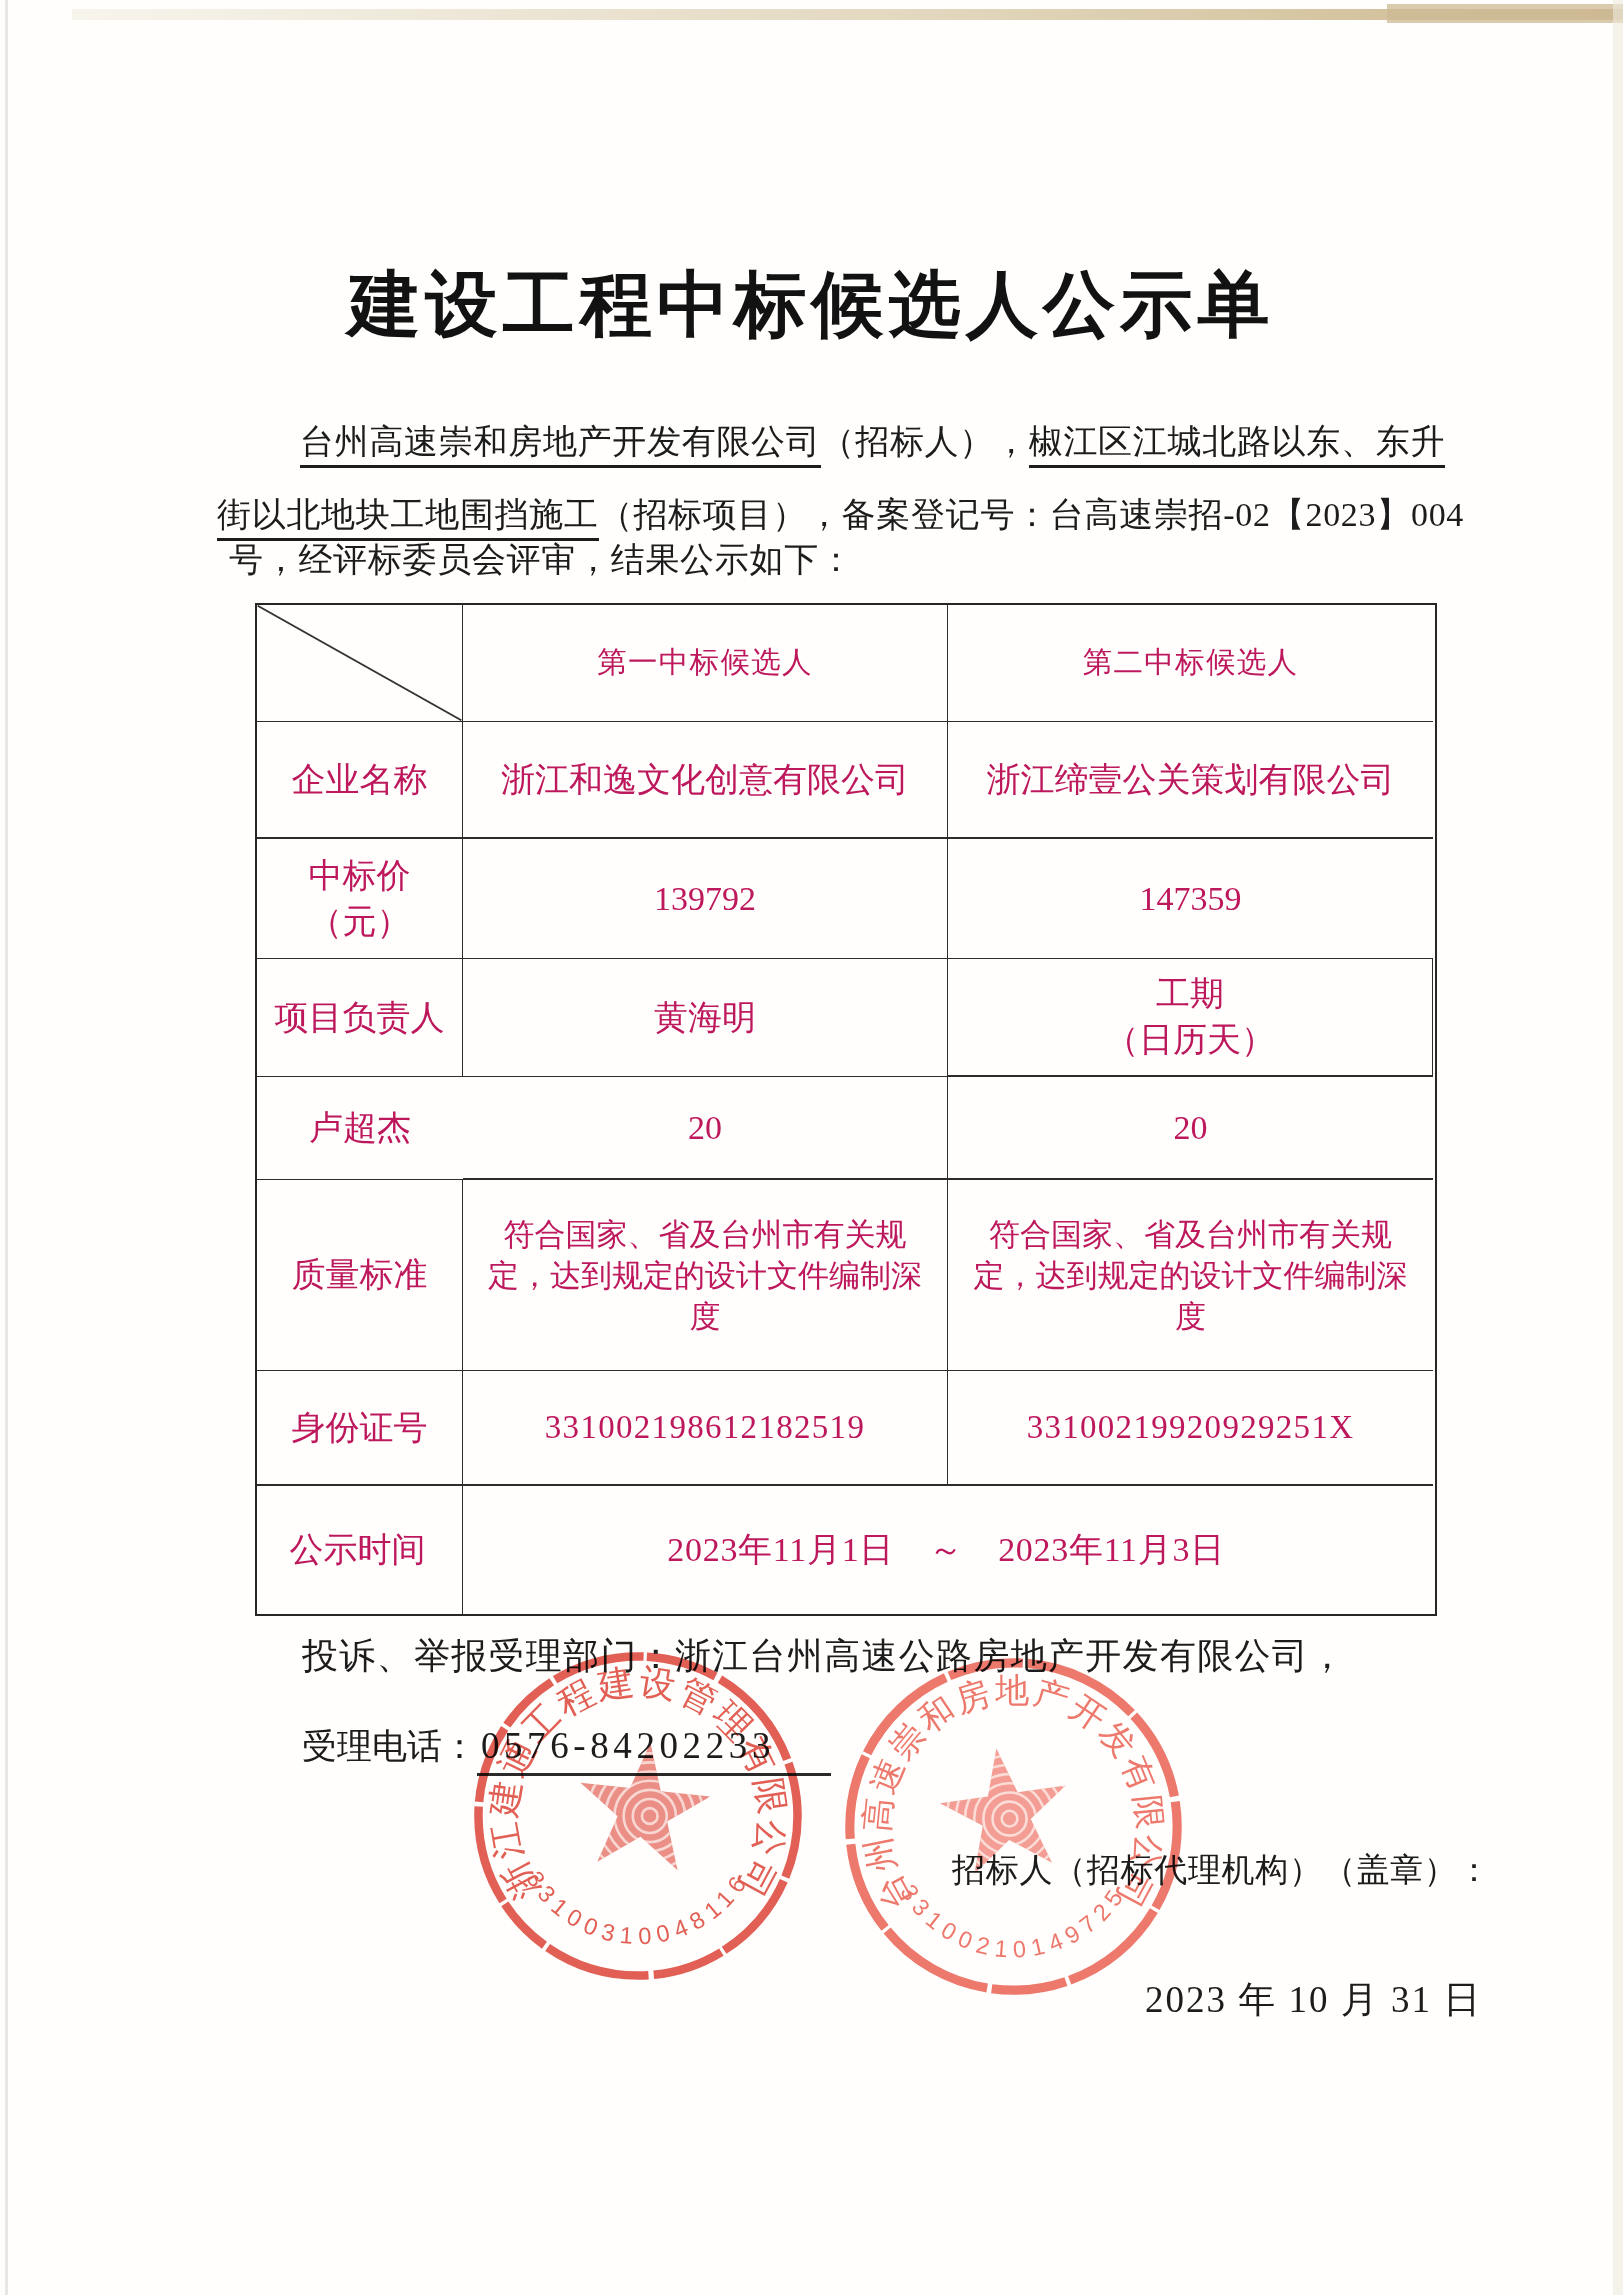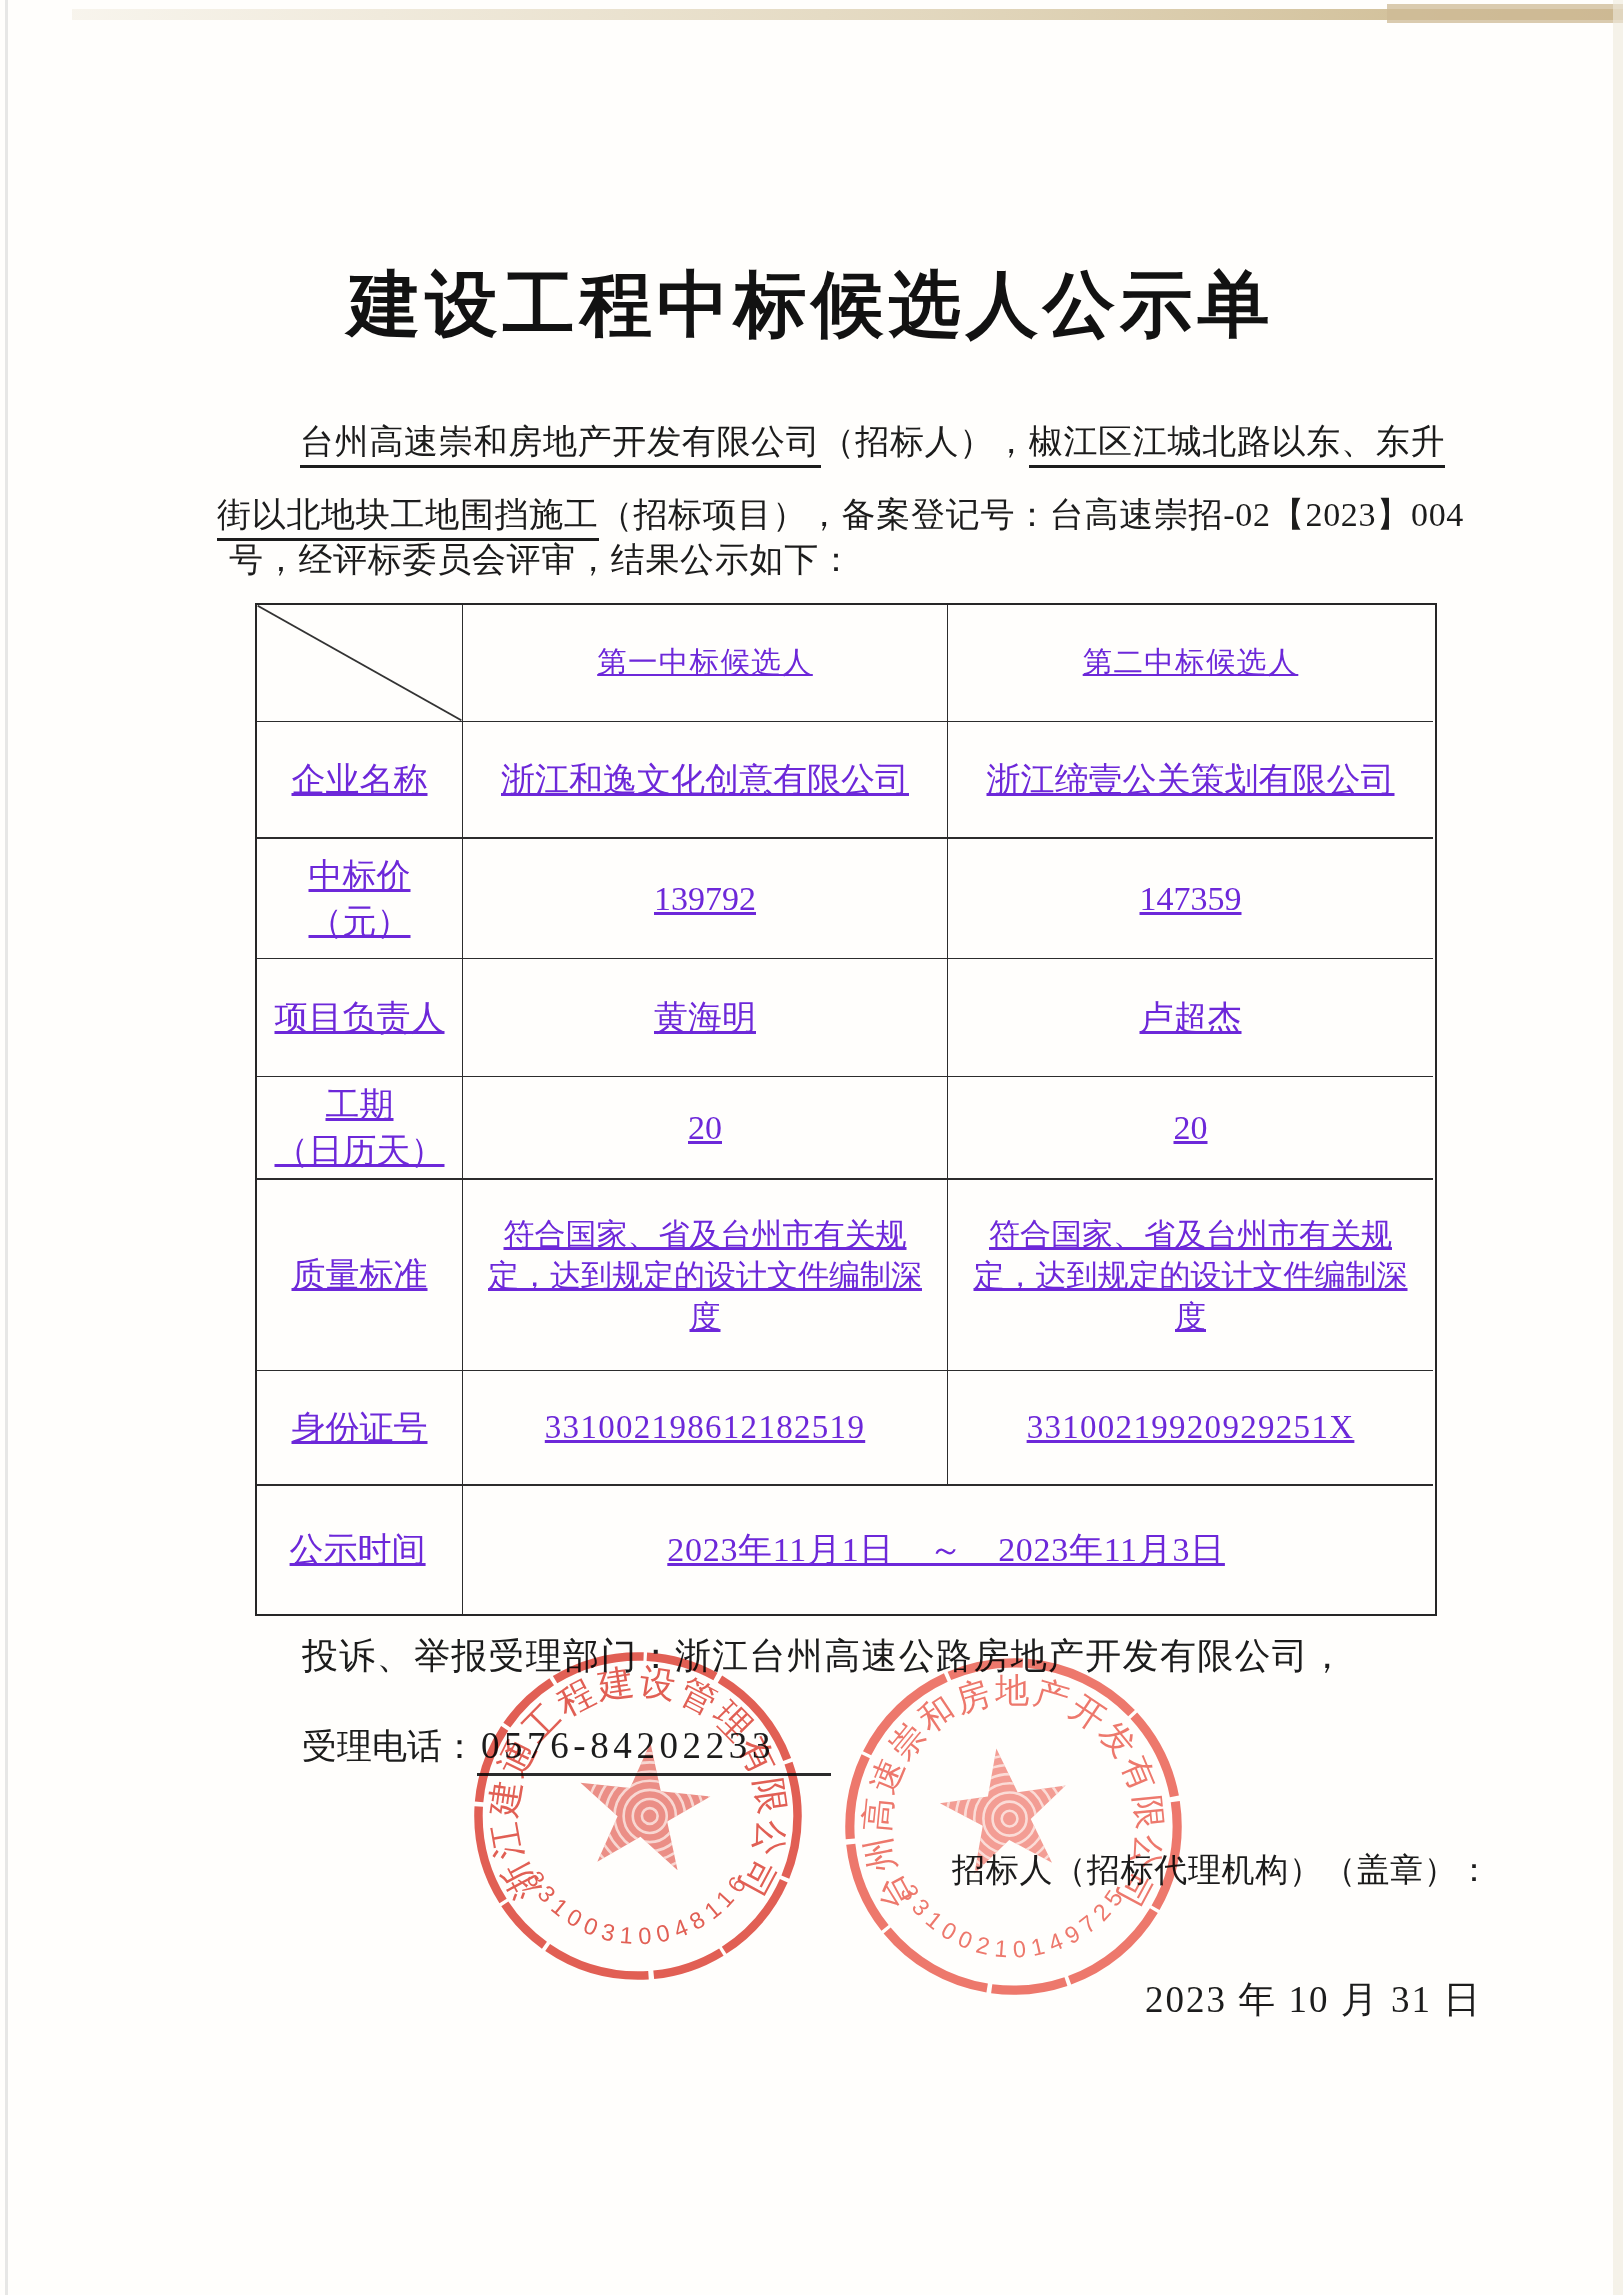--- a/index.html
+++ b/index.html
@@ -21,21 +21,21 @@
   .l2{left:217px;top:492px;}
   .l3{left:229px;top:537px;}
   .u{border-bottom:3.3px solid #1d1d1d;padding-bottom:4.6px;}
 
   
   .tbl{position:absolute;left:255px;top:603px;width:1178px;border:2px solid #262626;
     display:grid;grid-template-columns:206px 485px 485px;
     grid-template-rows:117px 117px 120px 118px 103px 191px 115px 128px;box-sizing:content-box;}
   .cell{border-right:1.3px solid #2c2c2c;border-bottom:1.3px solid #2c2c2c;
     display:flex;flex-direction:column;align-items:center;justify-content:center;
-    text-align:center;font-size:34px;color:#6d28d9;position:relative;box-sizing:border-box;padding:0 11.8px;text-decoration:underline;}
+    text-align:center;font-size:34px;color:#be185d;position:relative;box-sizing:border-box;padding:0 11.8px;}
   .cell.lastcol{border-right:none;}
   .cell.lastrow{border-bottom:none;padding-left:8px;}
   .cell.tb{border-bottom-width:2.6px;}
   .colhead{font-size:29.5px;letter-spacing:1.3px;}
   .qual{font-size:31px;line-height:41px;padding:4px 13px;}
   .idnum{letter-spacing:1.3px;font-size:33px;}
   .merged{grid-column:2/4;font-size:34px;letter-spacing:0.7px;}
   .diag-svg{position:absolute;inset:0;width:100%;height:100%;}
 
   .footline{position:absolute;white-space:nowrap;color:#1c1c1c;}
@@ -88,26 +88,26 @@
 
     <div class="cell">
       <span>中标价</span>
       <span>（元）</span>
     </div>
     <div class="cell">139792</div>
     <div class="cell lastcol">147359</div>
 
     <div class="cell">项目负责人</div>
     <div class="cell">黄海明</div>
-    <div class="cell lastcol">卢超杰</div>
-
     <div class="cell tb">
       <span>工期</span>
       <span>（日历天）</span>
     </div>
+
+    <div class="cell lastcol">卢超杰</div>
     <div class="cell tb">20</div>
     <div class="cell tb lastcol">20</div>
 
     <div class="cell">质量标准</div>
     <div class="cell qual">符合国家、省及台州市有关规定，达到规定的设计文件编制深度</div>
     <div class="cell qual lastcol">符合国家、省及台州市有关规定，达到规定的设计文件编制深度</div>
 
     <div class="cell tb">身份证号</div>
     <div class="cell tb idnum">331002198612182519</div>
     <div class="cell tb idnum lastcol">33100219920929251X</div>

